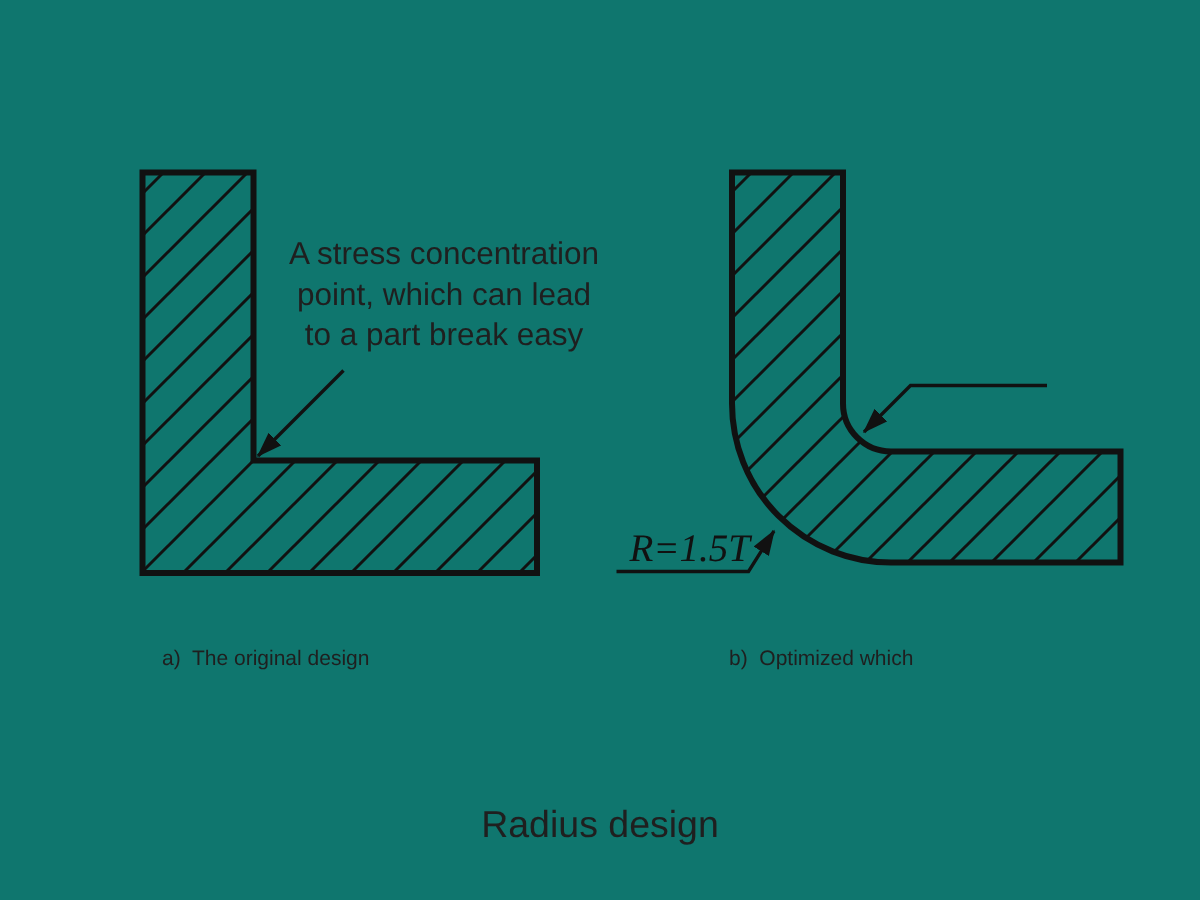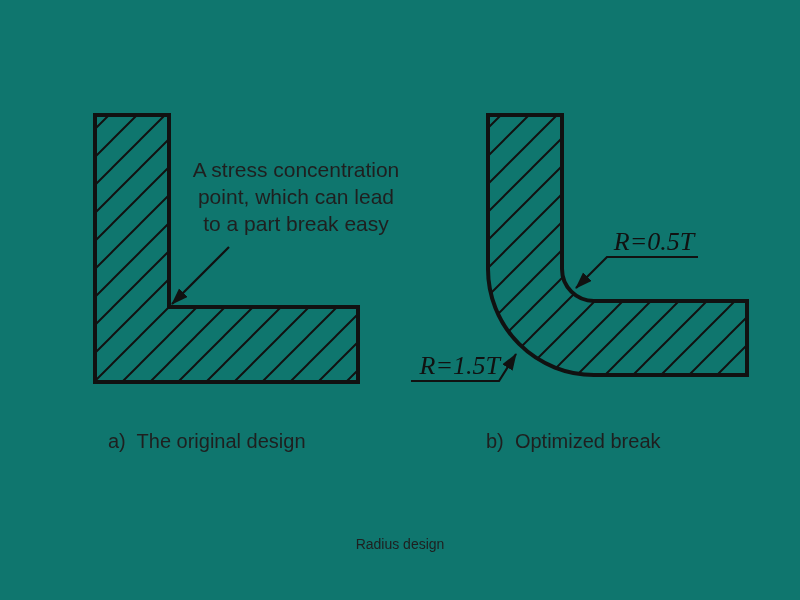--- a/index.html
+++ b/index.html
@@ -10,24 +10,24 @@
     color:#1f1f1f;
   }
   .canvas{position:relative;width:800px;height:600px;background:#0f766e;overflow:hidden;}
   svg.diagram{position:absolute;left:0;top:0;}
   .txt{position:absolute;}
   .annotation{
     left:178px;top:156px;width:236px;
     text-align:center;font-size:21px;line-height:27px;
     white-space:pre-line;
   }
-  .caption{font-size:20px;white-space:pre;}
+  .caption{font-size:14px;white-space:pre;}
   .caption-a{left:108px;top:430px;}
   .caption-b{left:486px;top:430px;}
-  .radius-title{left:300px;top:536px;width:200px;text-align:center;font-size:14px;}
+  .radius-title{left:300px;top:536px;width:200px;text-align:center;font-size:25px;}
   .rlabel{
     font-family:"Liberation Serif",serif;font-style:italic;
     font-size:26px;color:#111;line-height:26px;
   }
   .r05{left:608px;top:229px;width:92px;text-align:center;}
   .r15{left:406px;top:353px;width:94px;text-align:right;}
 </style>
 </head>
 <body>
 
@@ -53,20 +53,19 @@
 
     <path d="M411,381 L499,381 L516,354" fill="none" stroke="#111111" stroke-width="2.2" marker-end="url(#arrow)"></path>
   </svg>
 
   <div class="txt annotation">A stress concentration
 point, which can lead
 to a part break easy</div>
 
   <div class="txt caption caption-a">a)  The original design</div>
 
-  <div class="txt caption caption-b">b)  Optimized break</div>
+  <div class="txt caption caption-b">b)  Optimized which</div>
 
-  <div class="txt rlabel r05">R=0.5T</div>
 
   <div class="txt rlabel r15">R=1.5T</div>
 
   <div class="txt radius-title">Radius design</div>
 </div>
 
 </body></html>

